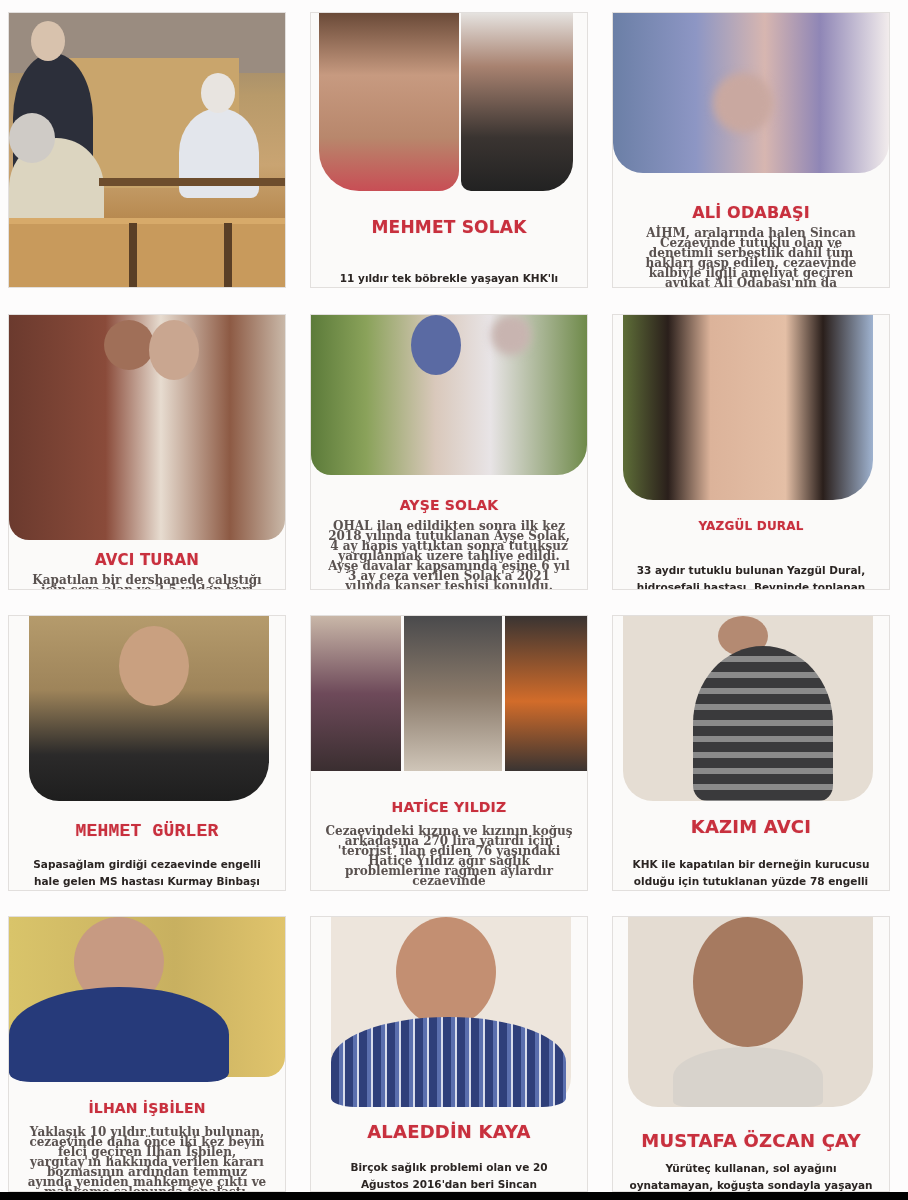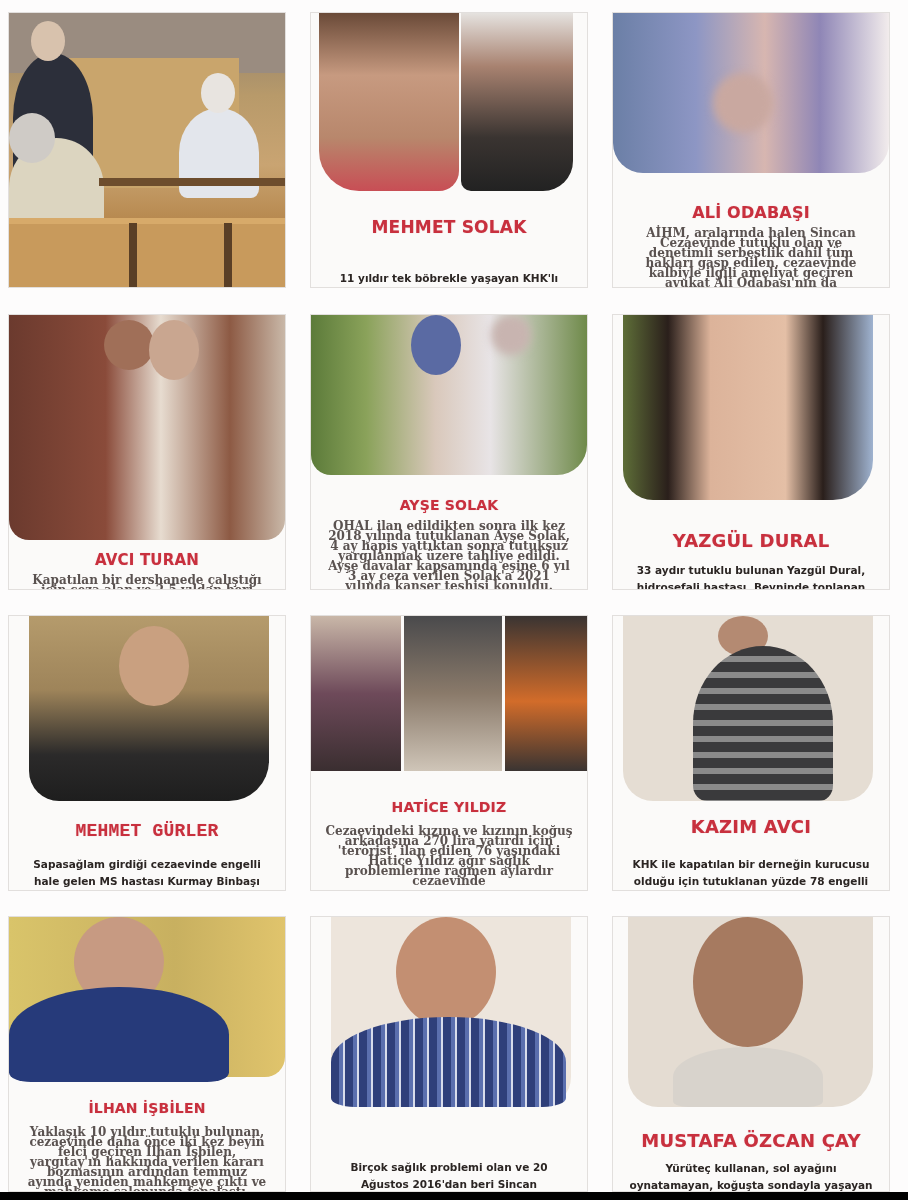--- a/index.html
+++ b/index.html
@@ -83,21 +83,21 @@
       <div class="head" style="left:180px;top:0;width:40px;height:40px;background:#c8b4b0;filter:blur(4px);"></div>
     </div>
     <div class="name" style="top:182px;font-size:14px;">AYŞE SOLAK</div>
     <div class="desc serif" style="top:206px;">OHAL ilan edildikten sonra ilk kez 2018 yılında tutuklanan Ayşe Solak, 4 ay hapis yattıktan sonra tutuksuz yargılanmak üzere tahliye edildi. Ayşe davalar kapsamında eşine 6 yıl 3 ay ceza verilen Solak'a 2021 yılında kanser teşhisi konuldu. Tedavisi devam eden Solak, ölümcül hastalıkla mücadele etmesine rağmen 18 Ağustos'ta ikinci kez tutuklandı.</div>
   </div>
 
   <div class="card" style="left:612px;top:314px;">
     <div class="photo" style="height:190px;">
       <div style="position:absolute;left:10px;top:0;width:250px;height:185px;background:linear-gradient(90deg,#5e6e38 0%,#2a1f1b 18%,#dcb39a 35%,#e4bfa6 65%,#2a1f1b 80%,#9fb3d0 100%);border-radius:0 0 40px 30px;"></div>
     </div>
-    <div class="name" style="top:215px;font-size:18px;">YAZGÜL DURAL</div>
+    <div class="name" style="top:204px;font-size:12px;">YAZGÜL DURAL</div>
     <div class="desc sans" style="top:247px;">33 aydır tutuklu bulunan Yazgül Dural, hidrosefali hastası. Beyninde toplanan sıvı</div>
   </div>
 
   <div class="card" style="left:8px;top:615px;">
     <div class="photo" style="height:190px;">
       <div style="position:absolute;left:20px;top:0;width:240px;height:185px;background:linear-gradient(180deg,#b59b6c 0%,#9e845a 40%,#2b2a2a 75%,#1e1e1e 100%);border-radius:0 0 40px 30px;"></div>
       <div class="head" style="left:110px;top:10px;width:70px;height:80px;background:#c9a080;"></div>
     </div>
     <div class="name" style="top:205px;font-size:18px;font-family:Liberation Mono, monospace;">MEHMET GÜRLER</div>
     <div class="desc sans" style="top:240px;">Sapasağlam girdiği cezaevinde engelli hale gelen MS hastası Kurmay Binbaşı Mehmet</div>
@@ -132,20 +132,21 @@
     <div class="name" style="top:183px;font-size:14px;">İLHAN İŞBİLEN</div>
     <div class="desc serif" style="top:210px;">Yaklaşık 10 yıldır tutuklu bulunan, cezaevinde daha önce iki kez beyin felci geçiren İlhan İşbilen, yargıtay'ın hakkında verilen kararı bozmasının ardından temmuz ayında yeniden mahkemeye çıktı ve mahkeme salonunda fenalaştı.</div>
   </div>
 
   <div class="card" style="left:310px;top:916px;">
     <div class="photo" style="height:200px;">
       <div style="position:absolute;left:20px;top:0;width:240px;height:190px;background:#ede5dc;border-radius:0 0 30px 40px;"></div>
       <div class="head" style="left:85px;top:0;width:100px;height:110px;background:#c38f72;"></div>
       <div class="figure" style="left:20px;top:100px;width:235px;height:90px;background:repeating-linear-gradient(90deg,#2f3f7a 0 8px,#5b6fae 8px 12px,#d8dceb 12px 14px);"></div>
     </div>
+    <div class="name" style="top:204px;font-size:18px;">ALAEDDİN KAYA</div>
     <div class="desc sans" style="top:242px;">Birçok sağlık problemi olan ve 20 Ağustos 2016'dan beri Sincan Cezaevi'nde hücrede</div>
   </div>
 
   <div class="card" style="left:612px;top:916px;">
     <div class="photo" style="height:195px;">
       <div style="position:absolute;left:15px;top:0;width:245px;height:190px;background:#e4dcd2;border-radius:0 0 40px 30px;"></div>
       <div class="head" style="left:80px;top:0;width:110px;height:130px;background:#a67a60;"></div>
       <div class="figure" style="left:60px;top:130px;width:150px;height:60px;background:#d8d3cc;"></div>
     </div>
     <div class="name" style="top:213px;font-size:18px;">MUSTAFA ÖZCAN ÇAY</div>

